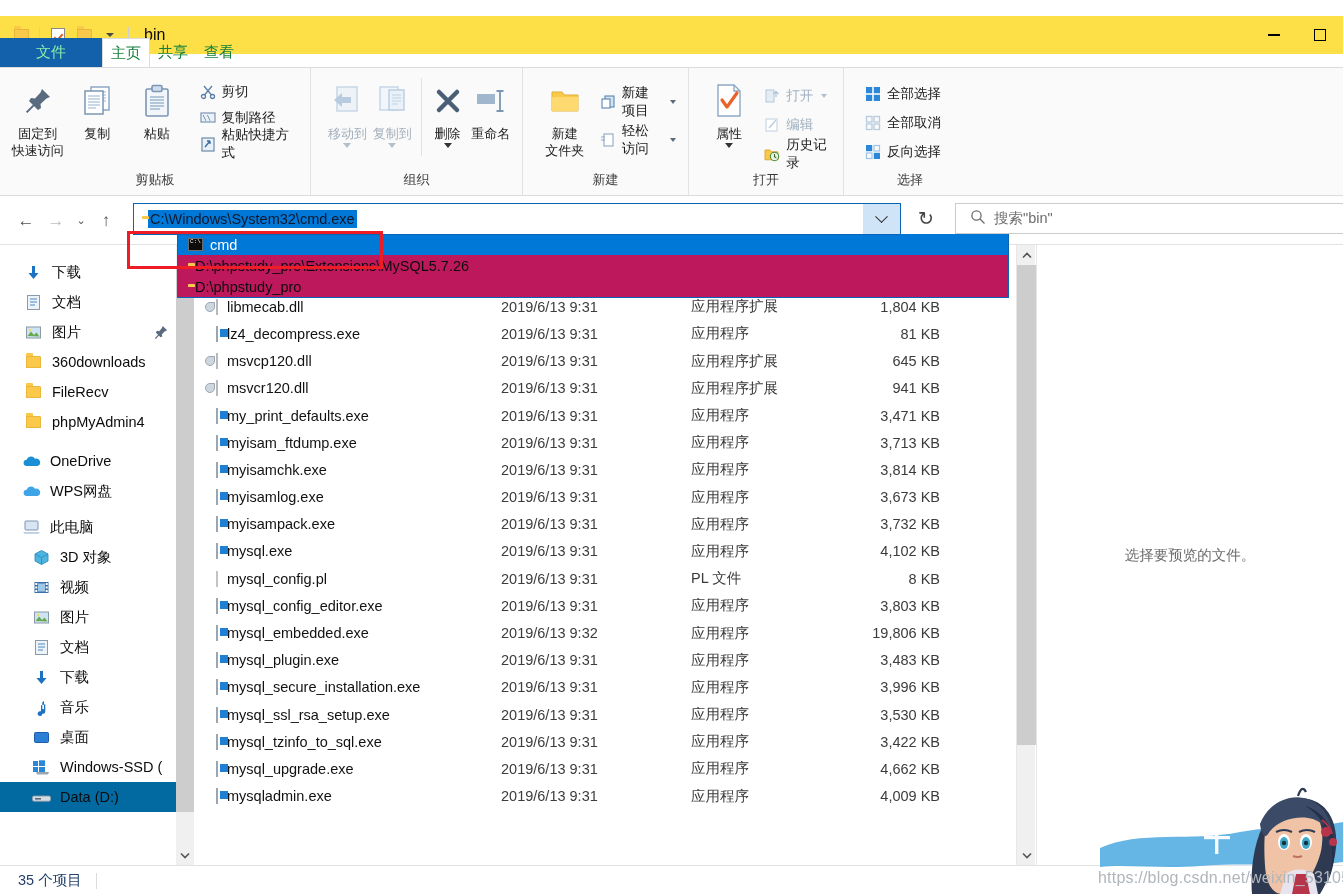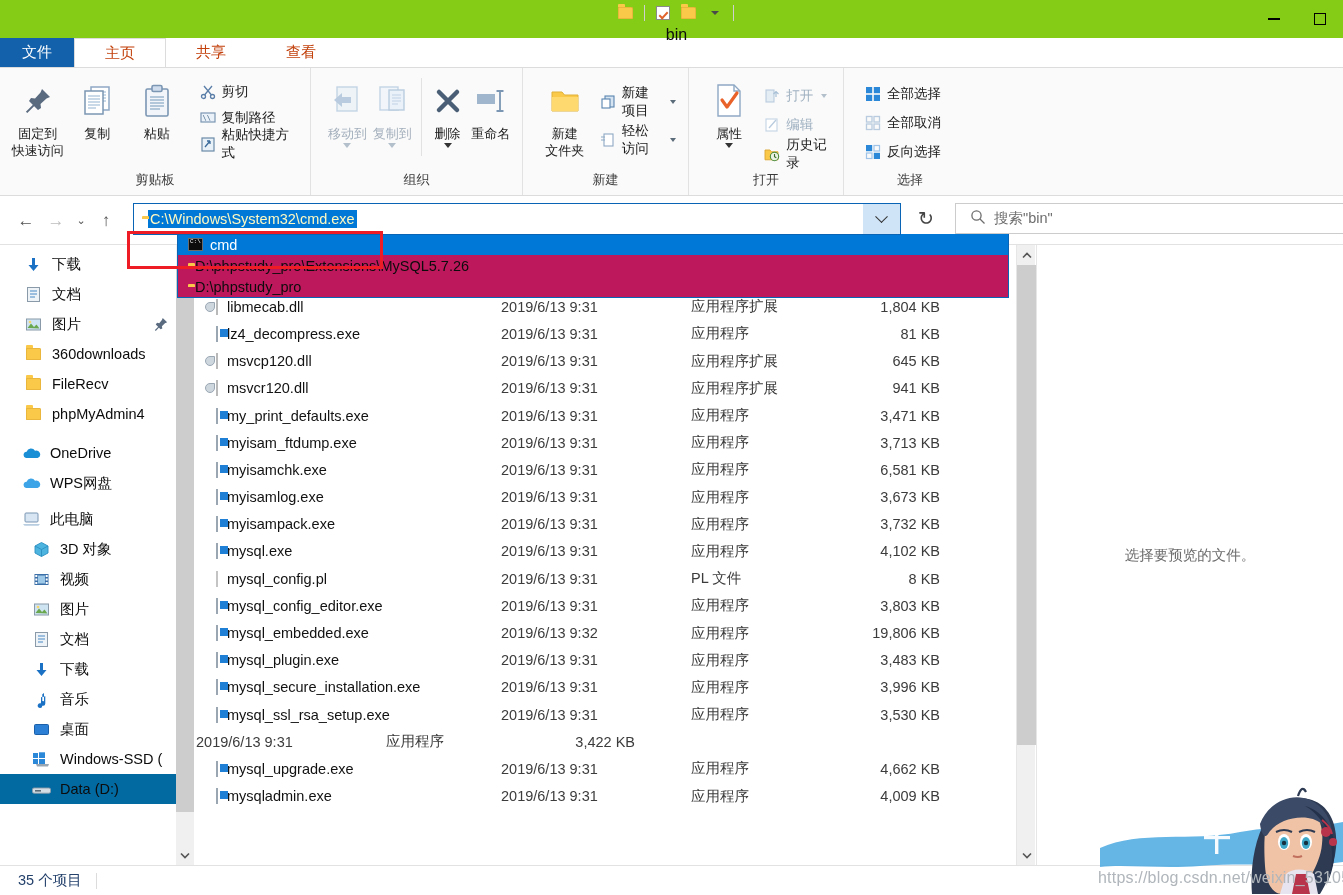--- a/index.html
+++ b/index.html
@@ -7,22 +7,22 @@
     width: 1343px; height: 895px;
     font-family: "Liberation Sans", "DejaVu Sans", sans-serif;
     background: #ffffff;
     overflow: hidden;
     -webkit-font-smoothing: antialiased;
   }
   .app { position: relative; width: 1343px; height: 895px; background:#fff; }
 
   
   .titlebar {
-    position:absolute; top:0; left:0; width:1343px; height:38px;
-    background:#84cc16; display:flex; align-items:center;flex-direction:column;
+    position:absolute; top:16px; left:0; width:1343px; height:38px;
+    background:#fde047; display:flex; align-items:center;
   }
   .qat { display:flex; align-items:center; gap:0px; padding-left:8px; height:38px; }
   .qat-ico { width:26px; height:26px; display:flex; align-items:center; justify-content:center; }
   .folder-glyph {
     width:15px; height:12px; background:#fbc94a; border-radius:1px 2px 1px 1px;
     position:relative; box-shadow: inset 0 0 0 0.5px #d9a52f;
   }
   .folder-glyph::before{
     content:""; position:absolute; left:0; top:-3px; width:7px; height:3px;
     background:#fbc94a; border-radius:1px 1px 0 0;
@@ -38,22 +38,22 @@
   }
   .caret-dn { width:0;height:0;border-left:4px solid transparent;border-right:4px solid transparent;border-top:4px solid #4a4a4a; }
   .win-title { font-size:16px; color:#0c0c0c; margin-left:10px; }
   .win-ctrls { position:absolute; right:0; top:0; height:38px; display:flex; }
   .wc { width:46px; height:38px; display:flex; align-items:center; justify-content:center; }
   .wc-min { width:12px; height:1.5px; background:#000; }
   .wc-max { width:12px; height:12px; border:1.5px solid #000; }
 
   
   .tabs { position:absolute; top:38px; left:0; width:1343px; height:29px; display:flex; align-items:flex-end; }
-  .tab { height:29px; padding:0 30px; display:flex; align-items:center; font-size:15px; color:#c2410c; background:transparent; }
-  .tab.file { background:#1361ab; color:#ffffff; font-weight:400; padding:0 22px; }
+  .tab { height:29px; padding:0 8px; display:flex; align-items:center; font-size:15px; color:#15803d; background:transparent; }
+  .tab.file { background:#1361ab; color:#86efac; font-weight:400; padding:0 36px; }
   .tab.active { background:#ffffff; border-left:1px solid #dcdcdc; border-right:1px solid #dcdcdc; border-top:1px solid #dcdcdc; }
 
   
   .ribbon {
     position:absolute; top:67px; left:0; width:1343px; height:129px;
     background:#fafafa; border-top:1px solid #dcdcdc; border-bottom:1px solid #dcdcdc;
     display:flex; align-items:stretch;
   }
   .grp { position:relative; display:flex; flex-direction:column; padding:4px 8px 0 8px; }
   .grp + .grp { border-left:1px solid #e2e2e2; }
@@ -75,21 +75,21 @@
 
   
   .addrrow { position:absolute; top:196px; left:0; width:1343px; height:49px; background:#ffffff; display:flex; align-items:center; }
   .navbtn { width:28px; height:28px; display:flex; align-items:center; justify-content:center; font-size:17px; color:#555; }
   .navbtn.dim { color:#bdbdbd; }
   .addrbox {
     position:absolute; left:133px; top:203px; width:768px; height:32px;
     border:1px solid #0a64b5; background:#fff; display:flex; align-items:center; z-index:40;
   }
   .addr-folder { margin:0 6px 0 8px; }
-  .addr-text { font-size:14.5px; color:#fef9c3; background:#0078d7; padding:1px 2px; }
+  .addr-text { font-size:14.5px; color:#0f172a; background:#0078d7; padding:1px 2px; }
   .addr-drop { position:absolute; right:0; top:0; width:37px; height:30px; background:#cfe4f7; display:flex; align-items:center; justify-content:center; }
   .chev { width:9px;height:9px; border-right:1.6px solid #333; border-bottom:1.6px solid #333; transform:rotate(45deg) translate(-2px,-2px); }
   .refresh { position:absolute; left:910px; top:203px; width:32px; height:31px; display:flex; align-items:center; justify-content:center; font-size:19px; color:#444; }
   .searchbox {
     position:absolute; left:955px; top:203px; width:395px; height:31px;
     border:1px solid #ccc; background:#fff; display:flex; align-items:center; gap:8px; padding-left:14px;
   }
   .search-ph { font-size:14.5px; color:#6d6d6d; }
 
   
@@ -486,21 +486,21 @@
       <span>D:\phpstudy_pro\Extensions\MySQL5.7.26</span>
     </div>
     <div class="acrow">
       <span><span class="folder-glyph"></span></span>
       <span>D:\phpstudy_pro</span>
     </div>
   </div>
   <div class="annot-box"></div>
 
   <div class="sidebar">
-    <div style="margin-top:4px">
+    <div style="margin-top:12px">
       <div class="nav-item">
         <span class="ni-ico">
           <svg width="17" height="17" viewBox="0 0 17 17" fill="#1b72c4">
               <path d="M7 2h3v7h3.5L8.5 15 3.5 9H7z"></path>
             </svg>
         </span>
         <span>下载</span>
       </div>
       <div class="nav-item">
         <span class="ni-ico">
@@ -757,21 +757,21 @@
           <div class="ftype">应用程序</div>
           <div class="fsize">3,713 KB</div>
         </div>
         <div class="frow">
           <div class="fname">
             <span><span class="exeico"></span></span>
             <span>myisamchk.exe</span>
           </div>
           <div class="fdate">2019/6/13 9:31</div>
           <div class="ftype">应用程序</div>
-          <div class="fsize">6,581 KB</div>
+          <div class="fsize">3,814 KB</div>
         </div>
         <div class="frow">
           <div class="fname">
             <span><span class="exeico"></span></span>
             <span>myisamlog.exe</span>
           </div>
           <div class="fdate">2019/6/13 9:31</div>
           <div class="ftype">应用程序</div>
           <div class="fsize">3,673 KB</div>
         </div>
@@ -841,20 +841,24 @@
         <div class="frow">
           <div class="fname">
             <span><span class="exeico"></span></span>
             <span>mysql_ssl_rsa_setup.exe</span>
           </div>
           <div class="fdate">2019/6/13 9:31</div>
           <div class="ftype">应用程序</div>
           <div class="fsize">3,530 KB</div>
         </div>
         <div class="frow">
+          <div class="fname">
+            <span><span class="exeico"></span></span>
+            <span>mysql_tzinfo_to_sql.exe</span>
+          </div>
           <div class="fdate">2019/6/13 9:31</div>
           <div class="ftype">应用程序</div>
           <div class="fsize">3,422 KB</div>
         </div>
         <div class="frow">
           <div class="fname">
             <span><span class="exeico"></span></span>
             <span>mysql_upgrade.exe</span>
           </div>
           <div class="fdate">2019/6/13 9:31</div>

